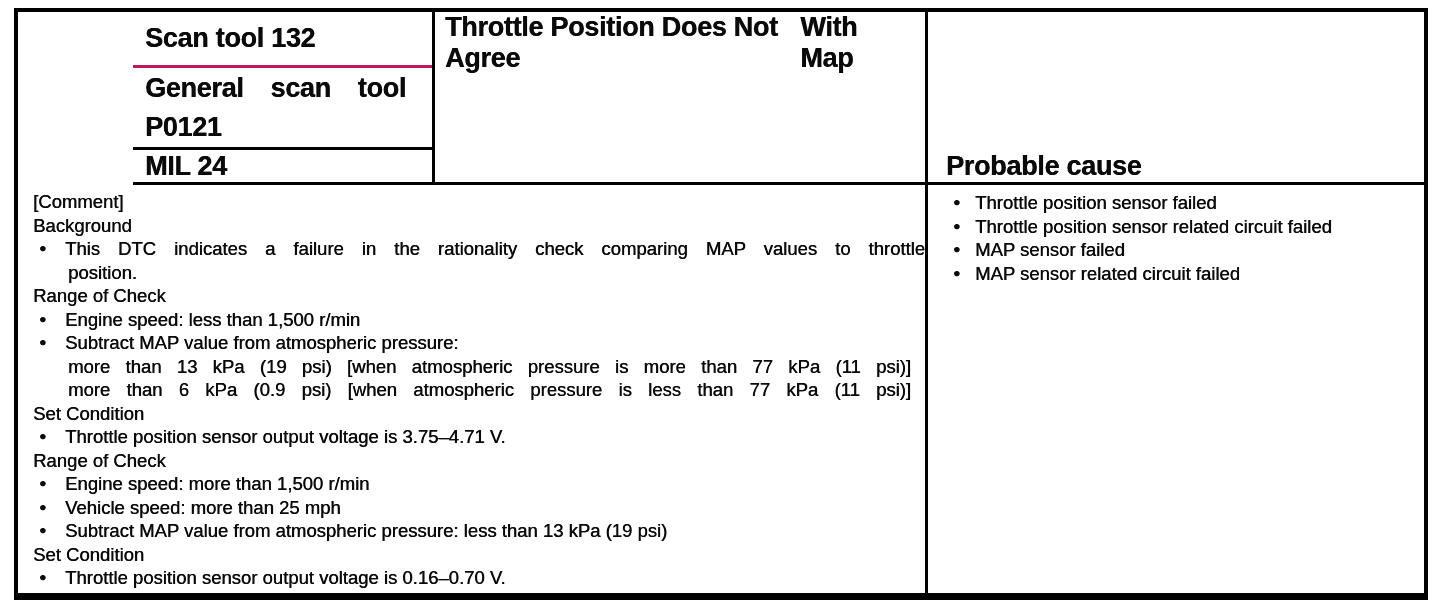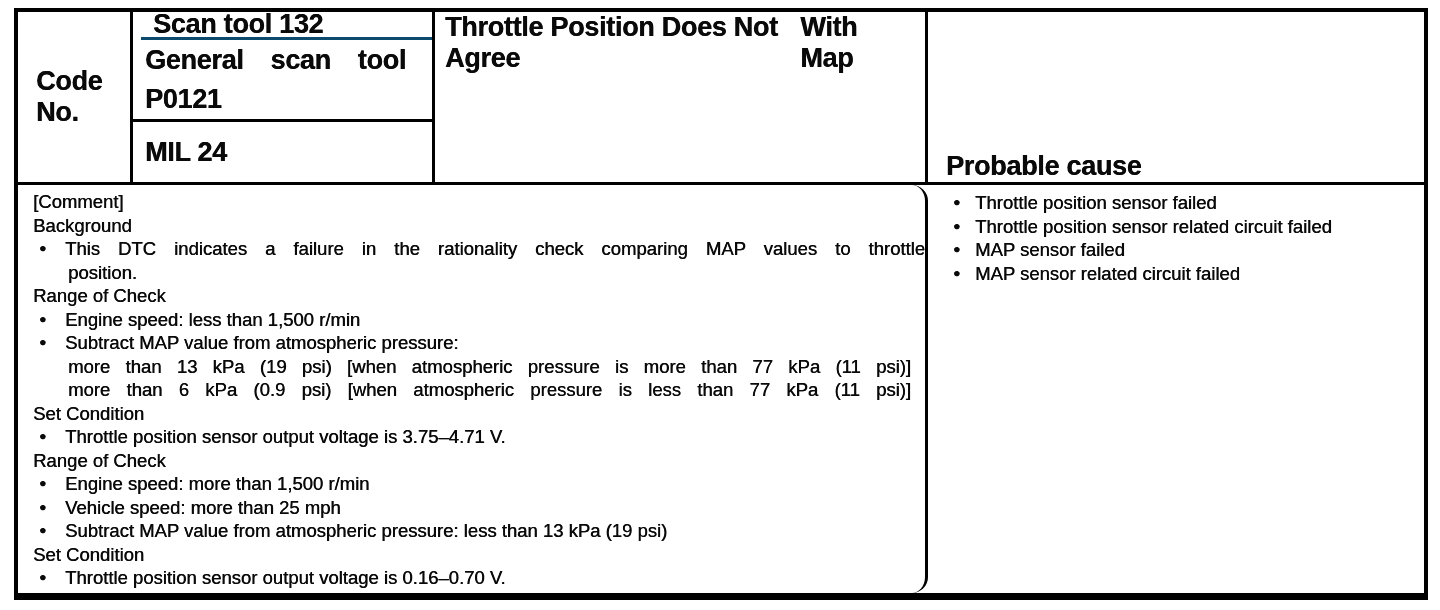--- a/index.html
+++ b/index.html
@@ -49,21 +49,21 @@
   }
   .scanstack {
     grid-column: 2; grid-row: 1;
     display: flex; flex-direction: column;
   }
   .scanrow {
     box-sizing: border-box;
     display: flex; flex-direction: column; justify-content: center;
     padding-left: 12px; padding-right: 12px;
   }
-  .scanrow.r1 { height: 28px; border-bottom: 3px solid #0c4a6e; margin-left: 8px; }
+  .scanrow.r1 { height: 56px; border-bottom: 3px solid #be185d; }
   .scanrow.r2 { height: 82px; border-bottom: 3px solid #000; gap: 8px; }
   .scanrow.r3 { flex: 1; }
   .titlecell {
     grid-column: 3; grid-row: 1;
     display: flex; flex-direction: row; justify-content: center;
     padding-left: 10px; padding-right: 24px;
   }
   .pchcell {
     grid-column: 4; grid-row: 1;
     display: flex; flex-direction: column; justify-content: flex-end;
@@ -72,21 +72,20 @@
   .spread {
     text-align: justify;
     text-align-last: justify;
     padding-right: 14px;
   }
 
   
   .bd {
     font-size: 18.5px;
     line-height: 23.5px;
-    border-radius: 16px;
   }
   .commentcell {
     grid-column: 1 / span 3; grid-row: 2;
     padding-top: 5px;
   }
   .causescell {
     grid-column: 4; grid-row: 2;
     padding-top: 6px; padding-right: 8px;
   }
   .c-line { padding-left: 15px; }
@@ -106,24 +105,20 @@
     font-size: 12px; line-height: 23.5px;
   }
   .cause-item .btxt { flex: 1; }
 </style>
 </head>
 <body>
 
 <div class="page">
   <div class="tbl">
 
-    <div class="cell hd codecell vline hb">
-      <div>Code</div>
-      <div>No.</div>
-    </div>
 
     <div class="cell hd scanstack vline hb">
       <div class="scanrow r1">
         <div>Scan tool 132</div>
       </div>
       <div class="scanrow r2">
         <div class="spread">General scan tool</div>
         <div>P0121</div>
       </div>
       <div class="scanrow r3">

